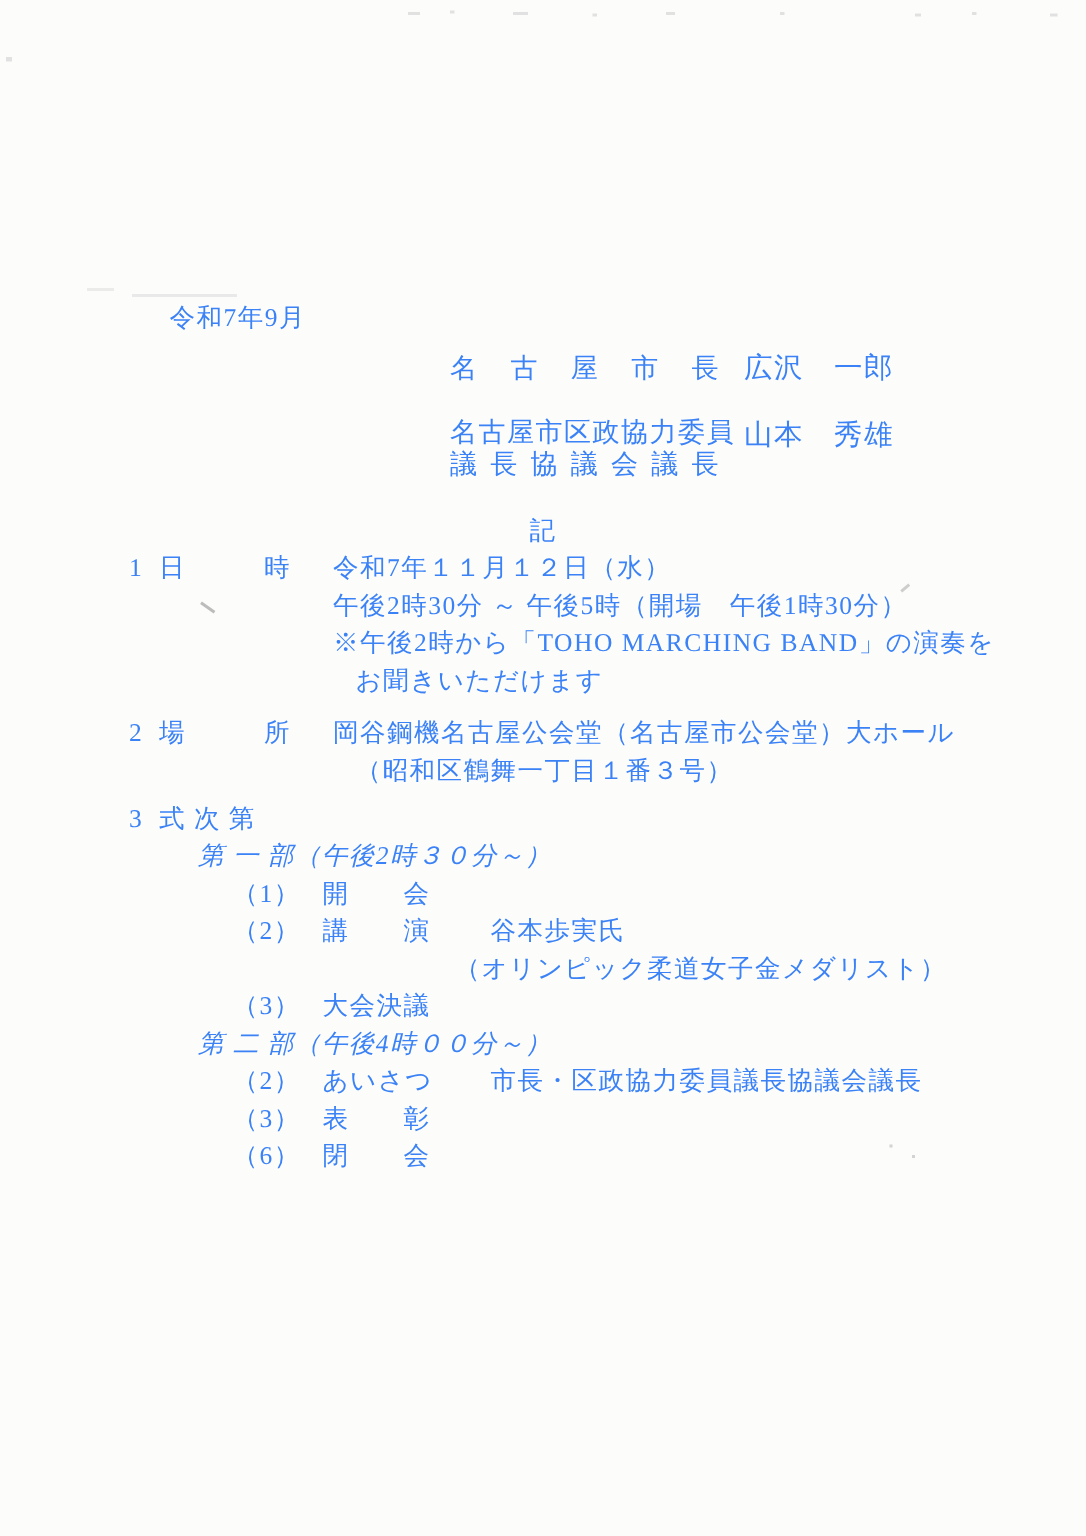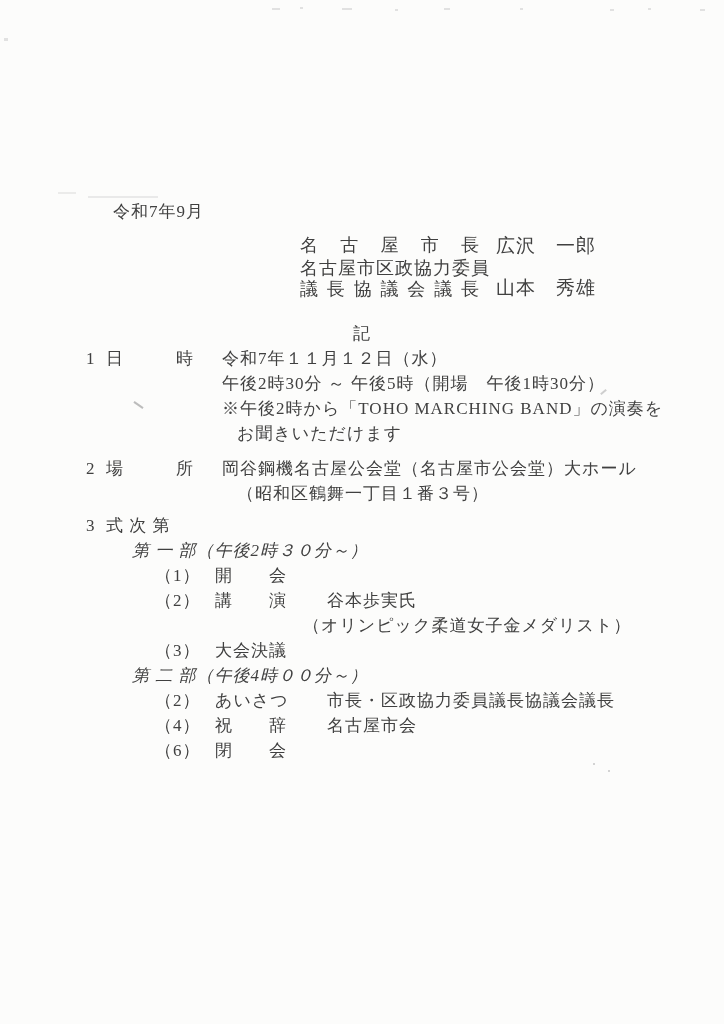--- a/index.html
+++ b/index.html
@@ -4,33 +4,33 @@
 <style>
   * { margin:0; padding:0; box-sizing:border-box; }
   html,body { background:#e8e8e8; }
   .page {
     position:relative;
     width:724px; height:1024px;
     margin:0 auto;
     background:#fcfcfb;
     overflow:hidden;
     font-family:"Liberation Serif","DejaVu Serif",serif;
-    color:#404040;
+    color:#3b82f6;
     font-size:17px;
     line-height:25px;
     letter-spacing:1px;
     padding-top:199px;
   }
   
   .spk { position:absolute; background:#d2d2d2; opacity:.65; }
   
   .date-line { padding-left:113px; white-space:nowrap; }
   .sig-block { margin-top:9px; }
-  .sig-row { display:flex; align-items:flex-end; padding-left:300px; white-space:nowrap; }
-  .sig-row + .sig-row { margin-top:0; }
+  .sig-row { display:flex; align-items:flex-start; padding-left:300px; white-space:nowrap; }
+  .sig-row + .sig-row { margin-top:20px; }
   .sig-title { width:180px; font-size:18px; }
   .jt { text-align:justify; text-align-last:justify; }
   .sig-title .tline { line-height:21px; }
   .sig-name { margin-left:16px; font-size:19px; }
   .record { margin-top:21px; text-align:center; }
   
   .item-row { padding-left:86px; white-space:nowrap; }
   .inum { display:inline-block; width:20px; }
   .ilabel {
     display:inline-block; width:88px; margin-right:28px;
@@ -123,20 +123,20 @@
       <span class="eno">（3）</span><span class="etitle">大会決議</span>
     </div>
 
 
     <div class="part-title">第 二 部（午後4時００分～）</div>
 
     <div class="entry">
       <span class="eno">（2）</span><span class="etitle">あいさつ</span><span>市長・区政協力委員議長協議会議長</span>
     </div>
     <div class="entry">
-      <span class="eno">（4）</span><span class="etitle">祝　　辞</span><span>名古屋市会</span>
+      <span class="eno">（3）</span><span class="etitle">表　　彰</span>
     </div>
     <div class="entry">
       <span class="eno">（6）</span><span class="etitle">閉　　会</span>
     </div>
   </div>
 
 </div>
 
 </body></html>

